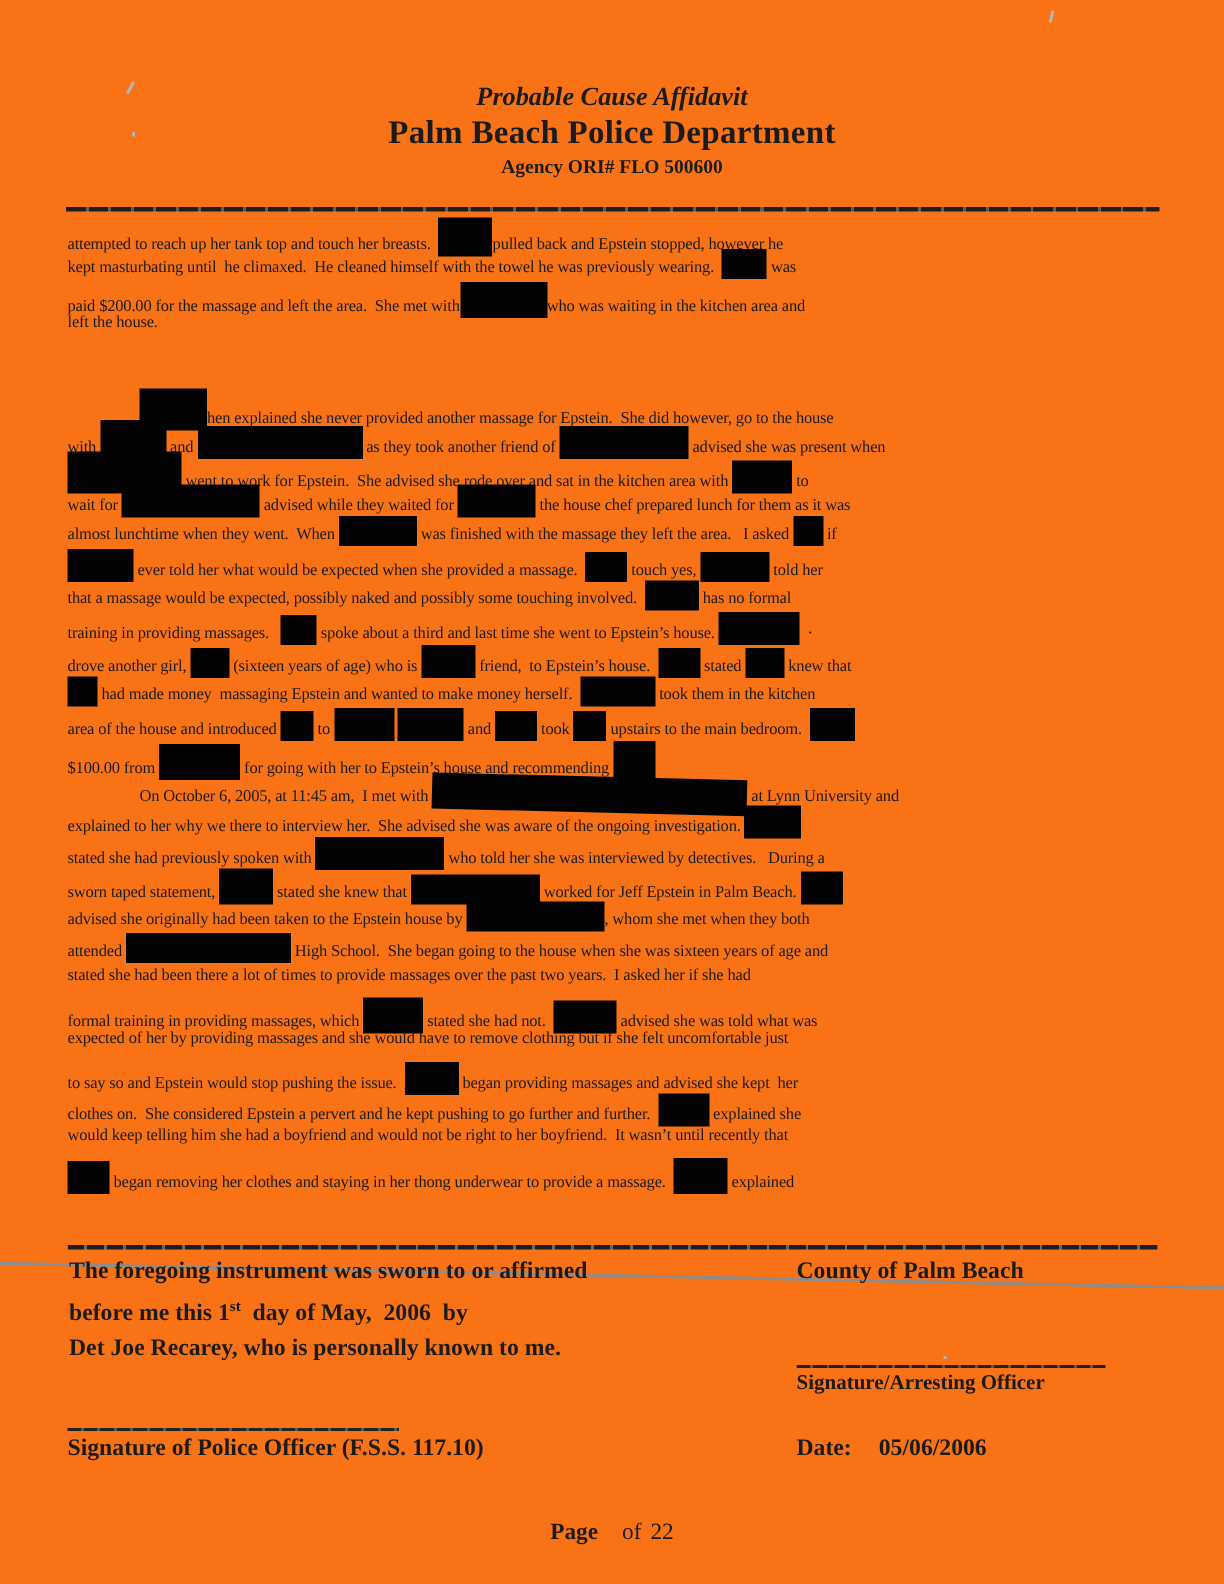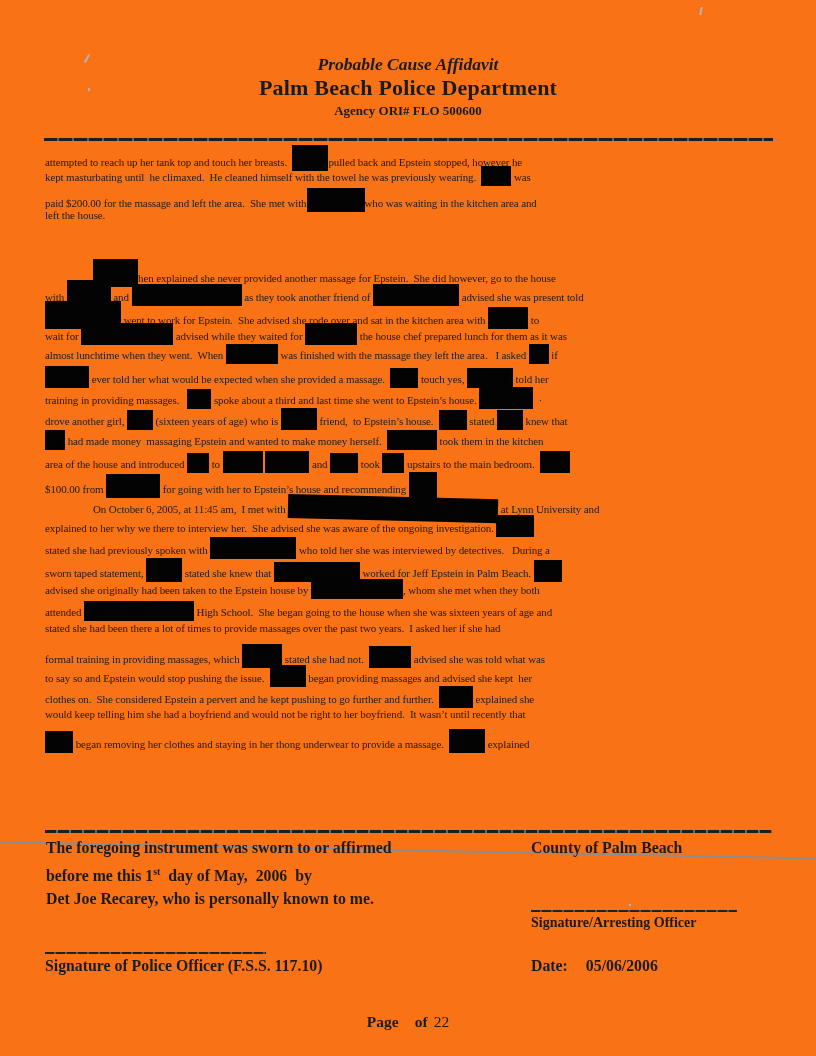--- a/index.html
+++ b/index.html
@@ -33,21 +33,21 @@
   .sig-right-line { left:531px; top:910px; width:206px; height:2px;
           background:repeating-linear-gradient(90deg,#222 0 9px,#555 9px 11px); }
   .sig-right-label { left:531px; top:915px; font-weight:bold; font-size:14px; }
   .sig-left-line { left:45px; top:952px; width:221px; height:2px;
           background:repeating-linear-gradient(90deg,#222 0 9px,#555 9px 11px); }
   .sig-left-label { left:45px; top:957px; font-weight:bold; font-size:15.8px; }
   .date-row { left:531px; top:957px; font-weight:bold; font-size:15.8px; }
   .date-row .val { margin-left:18px; }
   .page-line { top:1013px; font-size:15.5px; }
   .page-line .w1 { font-weight:bold; }
-  .page-line .w2 { font-weight:bold; margin-left:16px; }
+  .page-line .w2 { font-weight:normal; margin-left:16px; }
   .page-line .num { margin-left:6px; }
   sup { font-size:10px; vertical-align:6px; }
   .artifact { background:#b5b5b5; }
 </style>
 </head>
 <body>
 
 <div class="page">
 
   <div class="abs center hdr-doctype">Probable Cause Affidavit</div>
@@ -58,40 +58,42 @@
 
   <div class="abs body-text">
       <div style="margin-top: 0px;">
         <div class="line"><span>attempted to reach up her tank top and touch her breasts.  </span><span class="redact" style="width: 36px; height: 26px;"></span><span>pulled back and Epstein stopped, however he</span></div>
         <div class="line"><span>kept masturbating until  he climaxed.  He cleaned himself with the towel he was previously wearing.  </span><span class="redact" style="width: 30px; height: 20px;"></span><span> was</span></div>
         <div class="line"><span>paid $200.00 for the massage and left the area.  She met with</span><span class="redact" style="width: 58px; height: 24px;"></span><span>who was waiting in the kitchen area and</span></div>
         <div class="line"><span>left the house.</span></div>
       </div>
       <div style="margin-top: 28px;">
         <div class="line"><span class="gap" style="width: 48px;"></span><span class="redact" style="width: 45px; height: 28px;"></span><span>hen explained she never provided another massage for Epstein.  She did however, go to the house</span></div>
-        <div class="line"><span>with </span><span class="redact" style="width: 44px; height: 26px;"></span><span> and </span><span class="redact" style="width: 110px; height: 22px;"></span><span> as they took another friend of </span><span class="redact" style="width: 86px; height: 22px;"></span><span> advised she was present told</span></div>
+        <div class="line"><span>with </span><span class="redact" style="width: 44px; height: 26px;"></span><span> and </span><span class="redact" style="width: 110px; height: 22px;"></span><span> as they took another friend of </span><span class="redact" style="width: 86px; height: 22px;"></span><span> advised she was present when</span></div>
         <div class="line"><span class="redact" style="width: 76px; height: 28px;"></span><span> went to work for Epstein.  She advised she rode over and sat in the kitchen area with </span><span class="redact" style="width: 40px; height: 22px;"></span><span> to</span></div>
         <div class="line"><span>wait for </span><span class="redact" style="width: 92px; height: 22px;"></span><span> advised while they waited for </span><span class="redact" style="width: 52px; height: 22px;"></span><span> the house chef prepared lunch for them as it was</span></div>
         <div class="line"><span>almost lunchtime when they went.  When </span><span class="redact" style="width: 52px; height: 20px;"></span><span> was finished with the massage they left the area.   I asked </span><span class="redact" style="width: 20px; height: 20px;"></span><span> if</span></div>
         <div class="line"><span class="redact" style="width: 44px; height: 22px;"></span><span> ever told her what would be expected when she provided a massage.  </span><span class="redact" style="width: 28px; height: 20px;"></span><span> touch yes, </span><span class="redact" style="width: 46px; height: 20px;"></span><span> told her</span></div>
+        <div class="line"><span>that a massage would be expected, possibly naked and possibly some touching involved.  </span><span class="redact" style="width: 36px; height: 20px;"></span><span> has no formal</span></div>
         <div class="line"><span>training in providing massages.   </span><span class="redact" style="width: 24px; height: 20px;"></span><span> spoke about a third and last time she went to Epstein’s house. </span><span class="redact" style="width: 54px; height: 22px;"></span><span>  ·</span></div>
         <div class="line"><span>drove another girl, </span><span class="redact" style="width: 26px; height: 20px;"></span><span> (sixteen years of age) who is </span><span class="redact" style="width: 36px; height: 22px;"></span><span> friend,  to Epstein’s house.  </span><span class="redact" style="width: 28px; height: 20px;"></span><span> stated </span><span class="redact" style="width: 26px; height: 20px;"></span><span> knew that</span></div>
         <div class="line"><span class="redact" style="width: 20px; height: 20px;"></span><span> had made money  massaging Epstein and wanted to make money herself.  </span><span class="redact" style="width: 50px; height: 20px;"></span><span> took them in the kitchen</span></div>
         <div class="line"><span>area of the house and introduced </span><span class="redact" style="width: 22px; height: 20px;"></span><span> to </span><span class="redact" style="width: 40px; height: 22px;"></span><span> </span><span class="redact" style="width: 44px; height: 22px;"></span><span> and </span><span class="redact" style="width: 28px; height: 20px;"></span><span> took </span><span class="redact" style="width: 22px; height: 20px;"></span><span> upstairs to the main bedroom.  </span><span class="redact" style="width: 30px; height: 22px;"></span></div>
         <div class="line"><span>$100.00 from </span><span class="redact" style="width: 54px; height: 24px;"></span><span> for going with her to Epstein’s house and recommending </span><span class="redact" style="width: 28px; height: 26px;"></span></div>
       </div>
       <div style="">
         <div class="line"><span class="gap" style="width: 48px;"></span><span>On October 6, 2005, at 11:45 am,  I met with </span><span class="redact slant" style="width: 210px; height: 24px;"></span><span> at Lynn University and</span></div>
         <div class="line"><span>explained to her why we there to interview her.  She advised she was aware of the ongoing investigation. </span><span class="redact" style="width: 38px; height: 22px;"></span></div>
         <div class="line"><span>stated she had previously spoken with </span><span class="redact" style="width: 86px; height: 22px;"></span><span> who told her she was interviewed by detectives.   During a</span></div>
         <div class="line"><span>sworn taped statement, </span><span class="redact" style="width: 36px; height: 24px;"></span><span> stated she knew that </span><span class="redact" style="width: 86px; height: 20px;"></span><span> worked for Jeff Epstein in Palm Beach. </span><span class="redact" style="width: 28px; height: 22px;"></span></div>
         <div class="line"><span>advised she originally had been taken to the Epstein house by </span><span class="redact" style="width: 92px; height: 20px;"></span><span>, whom she met when they both</span></div>
         <div class="line"><span>attended </span><span class="redact" style="width: 110px; height: 20px;"></span><span> High School.  She began going to the house when she was sixteen years of age and</span></div>
         <div class="line"><span>stated she had been there a lot of times to provide massages over the past two years.  I asked her if she had</span></div>
         <div class="line"><span>formal training in providing massages, which </span><span class="redact" style="width: 40px; height: 24px;"></span><span> stated she had not.  </span><span class="redact" style="width: 42px; height: 22px;"></span><span> advised she was told what was</span></div>
+        <div class="line"><span>expected of her by providing massages and she would have to remove clothing but if she felt uncomfortable just</span></div>
         <div class="line"><span>to say so and Epstein would stop pushing the issue.  </span><span class="redact" style="width: 36px; height: 22px;"></span><span> began providing massages and advised she kept  her</span></div>
         <div class="line"><span>clothes on.  She considered Epstein a pervert and he kept pushing to go further and further.  </span><span class="redact" style="width: 34px; height: 22px;"></span><span> explained she</span></div>
         <div class="line"><span>would keep telling him she had a boyfriend and would not be right to her boyfriend.  It wasn’t until recently that</span></div>
         <div class="line"><span class="redact" style="width: 28px; height: 22px;"></span><span> began removing her clothes and staying in her thong underwear to provide a massage.  </span><span class="redact" style="width: 36px; height: 24px;"></span><span> explained</span></div>
       </div>
     </div>
 
   <div class="abs rule-foot"></div>
   <div class="abs diag"></div>
 

